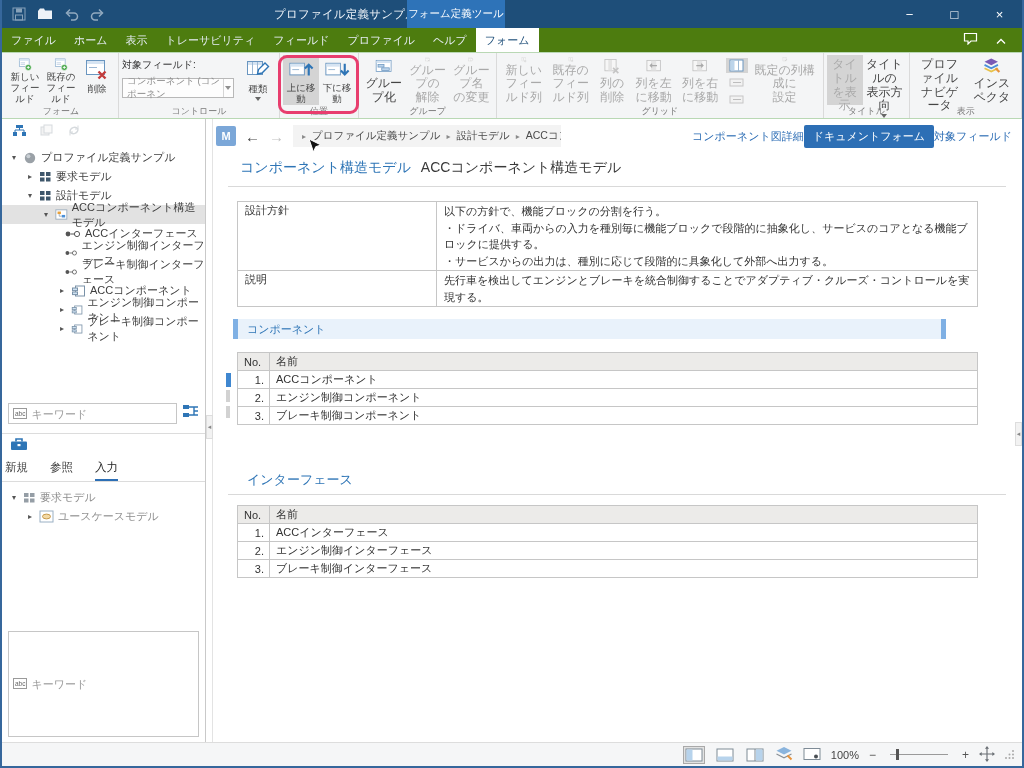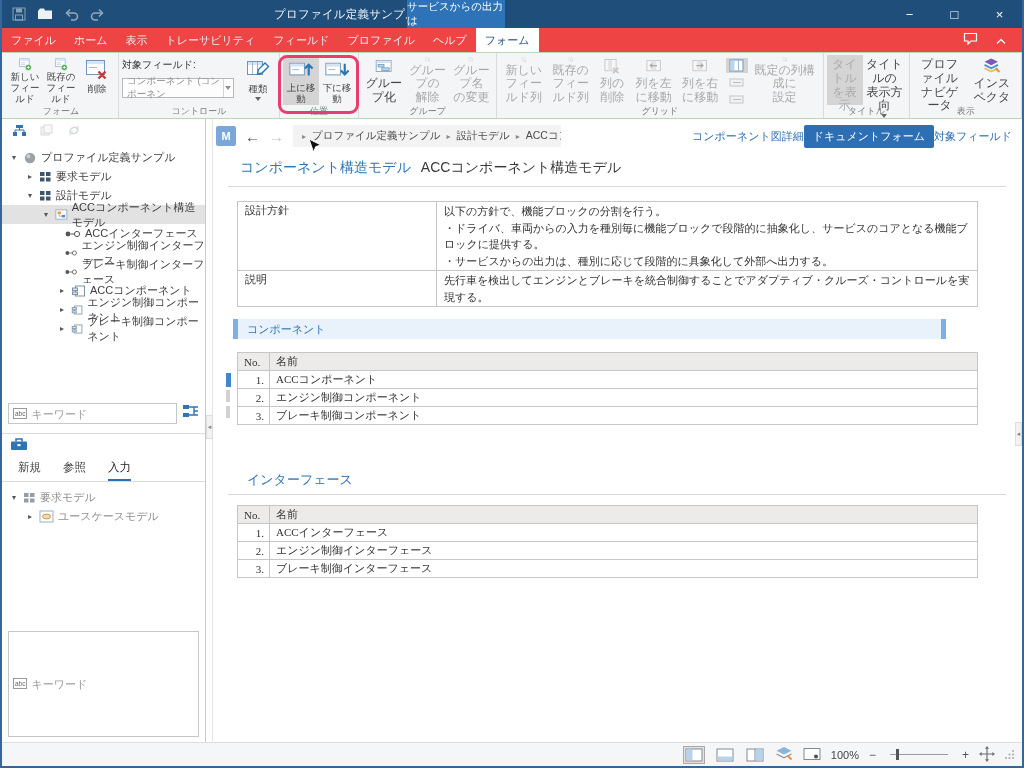--- a/index.html
+++ b/index.html
@@ -10,21 +10,21 @@
   
   .titlebar {height:28px;background:#1e4e79;position:relative;display:flex;align-items:center;color:#fff;}
   .qat {display:flex;align-items:center;gap:11px;padding-left:10px;}
   .qat svg {display:block}
   .title-text {position:absolute;left:272px;top:7px;font-size:11.5px;color:#eef3f8;letter-spacing:.2px;}
   .ctx-tab {position:absolute;left:405px;top:0;width:98px;height:28px;background:#2e73b8;display:flex;align-items:center;justify-content:center;font-size:10.5px;color:#fff;}
   .win-controls {position:absolute;right:0;top:0;height:28px;display:flex;}
   .win-btn {width:45px;height:28px;display:flex;align-items:center;justify-content:center;font-size:13px;color:#fff;}
 
   
-  .tabrow {height:24px;background:#ef4444;display:flex;align-items:stretch;position:relative;}
+  .tabrow {height:24px;background:#4d7c0f;display:flex;align-items:stretch;position:relative;}
   .tab {padding:0 9px;display:flex;align-items:center;font-size:11px;color:#e6edf5;}
   .tab.active {background:#fff;color:#1e4e79;}
   .tabrow-icons {margin-left:auto;display:flex;align-items:center;gap:18px;padding-right:16px;}
 
   
   .ribbon {height:67px;background:#f4f5f6;border-top:1px solid #b9d8b4;border-bottom:1px solid #b9d8b4;display:flex;padding-left:2px;position:relative;}
   .rgroup {position:relative;display:flex;align-items:flex-start;padding:2px 3px 13px 3px;border-right:1px solid #dadada;}
   .rgroup-label {position:absolute;bottom:0;left:0;right:0;text-align:center;font-size:9px;color:#7b7b7b;}
   .rbtn {display:flex;flex-direction:column;align-items:center;font-size:9.5px;line-height:1.15;color:#454545;text-align:center;padding:2px 2px 0 2px;min-width:36px;height:50px;}
   .rbtn .lbl {margin-top:1px;white-space:pre-line;}
@@ -57,21 +57,21 @@
   .trow .exp {width:10px;font-size:8px;color:#555;text-align:center;flex:none;}
   .trow.sel {background:#e2e2e2;}
   .trow.gray {color:#8e8e8e;}
   .search-row {display:flex;align-items:center;gap:5px;margin:5px 6px 0 6px;}
   .search {flex:1;height:21px;border:1px solid #c6c6c6;background:#fff;display:flex;align-items:center;gap:4px;padding:0 4px;}
   .search input {border:none;outline:none;font-size:11px;color:#444;width:100%;background:transparent;}
   .search input::placeholder {color:#9a9a9a;}
   .abc-ic {font-size:6.5px;border:1px solid #9a9a9a;color:#666;padding:0 1px;line-height:1.4;flex:none;}
   .side-hr {border-top:1px solid #dcdcdc;margin-top:9px;}
   .toolbox-row {height:24px;display:flex;align-items:center;padding-left:8px;}
-  .side-tabs {display:flex;gap:22px;padding-left:16px;height:24px;align-items:flex-end;border-bottom:1px solid #dcdcdc;padding-bottom:0;}
+  .side-tabs {display:flex;gap:22px;padding-left:3px;height:24px;align-items:flex-end;border-bottom:1px solid #dcdcdc;padding-bottom:0;}
   .stab {font-size:11.5px;color:#444;padding-bottom:4px;border-bottom:2px solid transparent;}
   .stab.active {color:#1d1d1d;border-bottom-color:#2d6fb5;}
   .lower-tree {padding-top:6px;}
   .side-spacer {flex:1;}
   .bottom-search {margin:0 6px 5px 6px;}
 
   
   .navbar {height:34px;display:flex;align-items:center;gap:9px;padding:0 10px 0 3px;}
   .m-ic {width:20px;height:20px;background:#7ba7d8;color:#fff;font-size:11px;font-weight:bold;display:flex;align-items:center;justify-content:center;border-radius:2px;flex:none;}
   .nav-arrow {font-size:15px;color:#444;}
@@ -87,21 +87,21 @@
   .doc-title .tname {color:#3a3a3a;margin-left:6px;}
   .rule {border:none;border-top:1px solid #d9d9d9;margin:9px 16px 0 -9px;}
   .ptable {width:741px;border-collapse:collapse;margin-top:14px;font-size:11px;color:#333;}
   .ptable td {border:1px solid #c6c6c6;padding:1px 7px;vertical-align:top;}
   .ptable td.plabel {width:199px;}
   .ptable td.pvalue {white-space:pre-line;line-height:1.5;}
   .banner {margin:12px 0 0 -4px;width:713px;height:20px;background:#e9f2fb;position:relative;display:flex;align-items:center;font-size:11px;color:#2e75b6;padding:0 14px;}
   .banner::before,.banner::after {content:"";position:absolute;top:0;bottom:0;width:5px;background:#7fb0e4;}
   .banner::before {left:0}  .banner::after {right:0}
   .tbl-wrap {position:relative;margin-top:13px;width:741px;}
-  .stable {width:741px;border-collapse:collapse;font-size:11px;color:#333;font-family:Liberation Serif, serif;}
+  .stable {width:741px;border-collapse:collapse;font-size:11px;color:#333;}
   .stable th {background:#ecebe9;border:1px solid #c6c6c6;font-weight:normal;text-align:left;padding:1px 6px;height:16px;}
   .stable th.no {width:32px;}
   .stable td {border:1px solid #c6c6c6;padding:1px 6px;height:15px;}
   .stable td.no {text-align:right;padding-right:5px;}
   .handle {position:absolute;left:-11px;width:4px;height:12px;background:#d2d2d2;}
   .handle.sel {background:#3f87d0;width:5px;height:14px;}
   .sec-title {font-size:13px;color:#2e75b6;margin:46px 0 0 10px;}
   .rule2 {border:none;border-top:1px solid #d9d9d9;margin:5px 16px 0 -9px;}
 
   
@@ -139,21 +139,21 @@
           </svg>
         </span>
       <span>
           <svg width="15" height="13" viewBox="0 0 15 13" opacity="0.6">
             <path d="M12 5H5a3.5 3.5 0 1 0 0 7h3" fill="none" stroke="#dfe7ef" stroke-width="1.5"></path>
             <path d="M9 1.5L12.5 5 9 8.5" fill="none" stroke="#dfe7ef" stroke-width="1.5"></path>
           </svg>
         </span>
     </div>
     <span class="title-text">プロファイル定義サンプル - Next Design</span>
-    <div class="ctx-tab">サービスからの出力は</div>
+    <div class="ctx-tab">フォーム定義ツール</div>
     <div class="win-controls">
       <div class="win-btn">−</div>
       <div class="win-btn">□</div>
       <div class="win-btn">×</div>
     </div>
   </div>
 
   <div class="tabrow">
     <div class="tab">ファイル</div>
     <div class="tab">ホーム</div>

